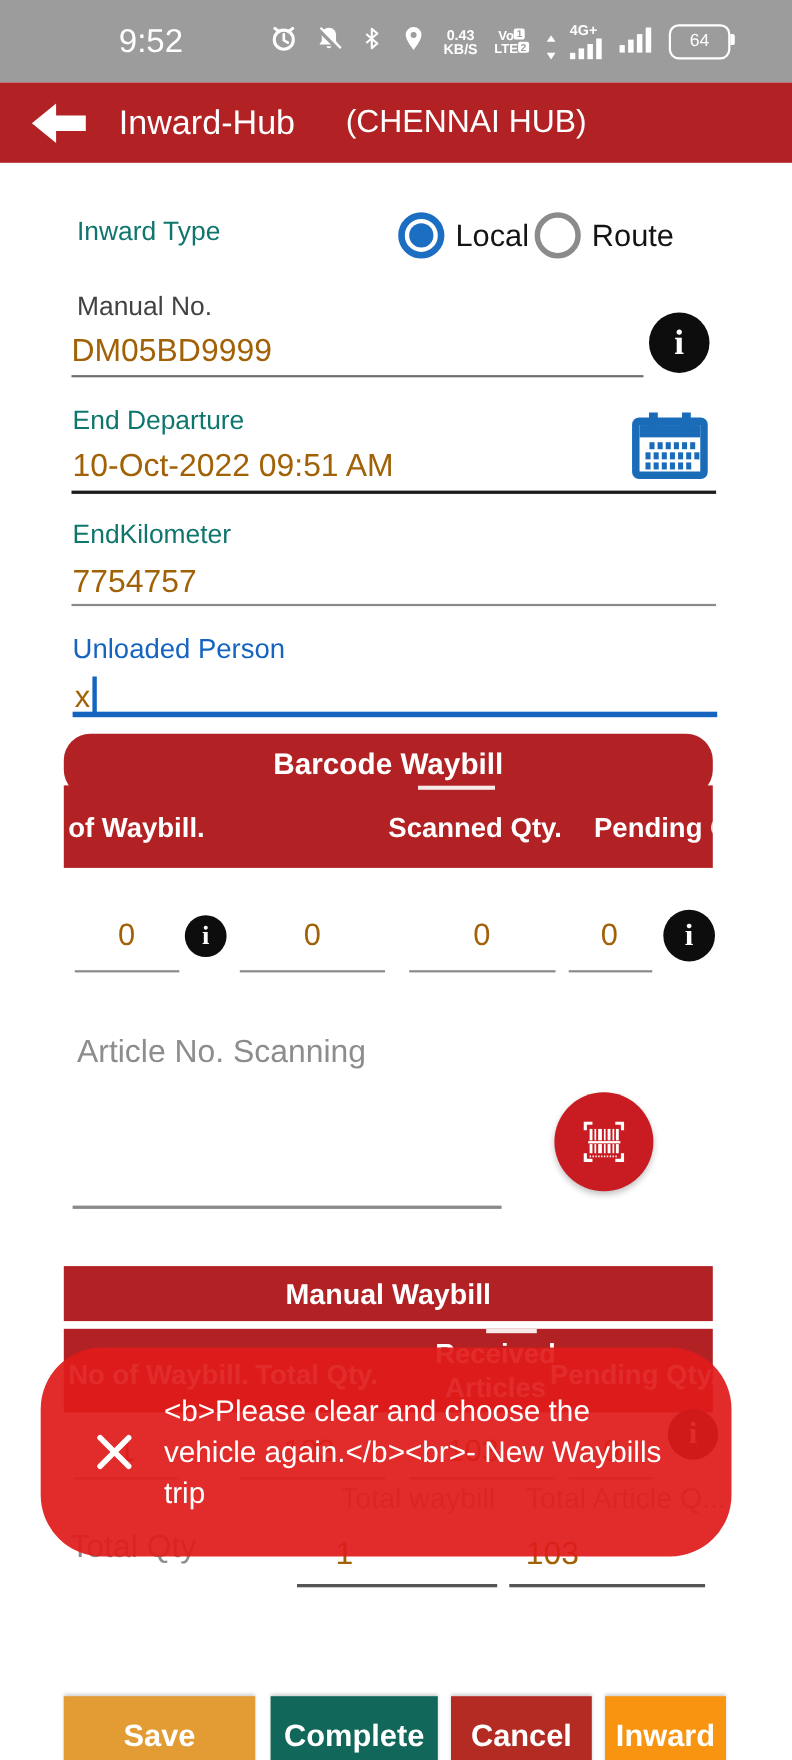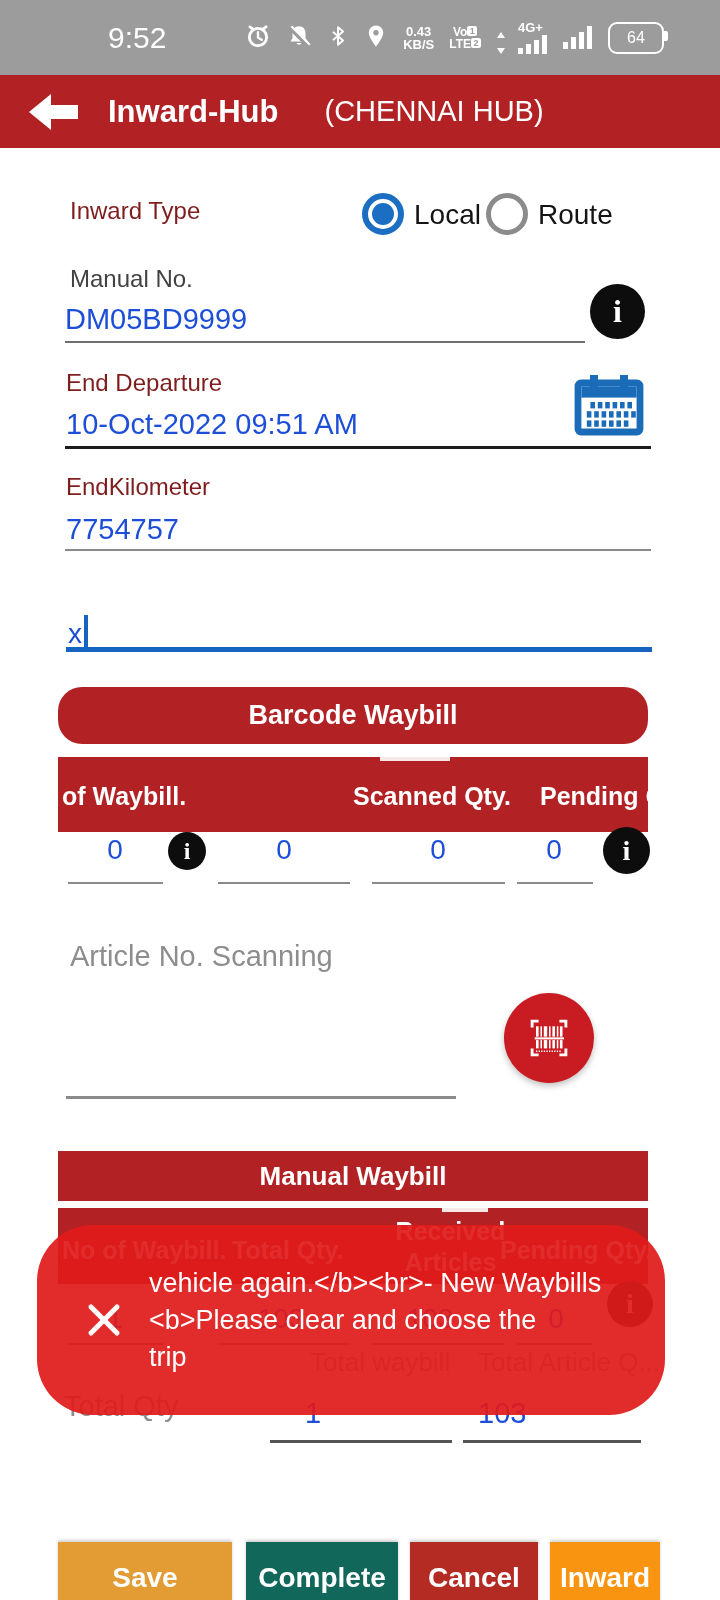--- a/index.html
+++ b/index.html
@@ -14,26 +14,26 @@
   .sb-volte{font-size:12px;font-weight:bold;line-height:12px;text-align:center;}
   .sb-volte .mini{display:inline-block;background:#fff;color:#9c9c9c;font-size:9px;line-height:10px;
     width:10px;border-radius:2px;vertical-align:top;}
   .sb-batt{width:52px;height:28px;border:2px solid #fff;border-radius:9px;display:flex;
     align-items:center;justify-content:center;font-size:16px;position:relative;}
   .sb-batt:after{content:"";position:absolute;right:-6px;top:7px;width:4px;height:10px;background:#fff;border-radius:0 2px 2px 0;}
   
   .header{position:absolute;top:75px;left:0;width:720px;height:73px;background:var(--header-red,#b22225);
     display:flex;align-items:center;color:#fff;}
   .back{margin-left:28px;display:flex;align-items:center;}
-  .h-title{margin-left:28px;font-size:31px;font-weight:bold;}
+  .h-title{margin-left:28px;font-size:31px;font-weight:normal;}
   .h-sub{margin-left:46px;font-size:29px;}
   
   .abs{position:absolute;}
-  .lbl{color:#7f1d1d;font-size:24px;}
-  .val{color:#1d4ed8;font-size:29px;text-align:center;}
+  .lbl{color:#0f766e;font-size:24px;}
+  .val{color:#a16207;font-size:29px;text-align:center;}
   .uline{position:absolute;background:#8a8a8a;height:2px;}
   .cc{transform:translateX(-50%);}
   .info{position:absolute;background:#0d0d0d;border-radius:50%;color:#fff;display:flex;
     align-items:center;justify-content:center;font-weight:bold;font-family:"Liberation Serif","DejaVu Serif",serif;}
   
   .radio{position:absolute;border-radius:50%;box-sizing:border-box;}
   .radio.on{border:6px solid #1b6ec2;}
   .radio.on:after{content:"";position:absolute;left:4px;top:4px;width:22px;height:22px;border-radius:50%;background:#1b6ec2;}
   .radio.off{border:5px solid #8b8b8b;}
   .opt-lbl{position:absolute;font-size:28px;color:#141414;}
@@ -181,25 +181,26 @@
       </g>
     </svg>
   </span>
   <div class="abs val" style="left:66px;top:408px;">10-Oct-2022 09:51 AM</div>
   <div class="uline" style="left:65px;top:446px;width:586px;height:3px;background:#1c1c1c;"></div>
 
   <div class="abs lbl" style="left:66px;top:473px;">EndKilometer</div>
   <div class="abs val" style="left:66px;top:513px;">7754757</div>
   <div class="uline" style="left:65px;top:549px;width:586px;"></div>
 
+  <div class="abs" style="left:66px;top:576px;font-size:25px;color:var(--accent-blue,#1565c0);">Unloaded Person</div>
   <div class="abs val" style="left:68px;top:615px;font-size:28px;"><span>x</span><span class="cursor"></span></div>
   <div class="uline" style="left:66px;top:647px;width:586px;height:5px;background:var(--accent-blue,#1565c0);"></div>
 
-  <div class="banner" style="top:687px;height:57px;font-size:27px;border-radius:24px;">Barcode Waybill</div>
-  <div class="thead" style="top:757px;height:75px;">
+  <div class="banner" style="top:667px;height:57px;font-size:27px;border-radius:24px;">Barcode Waybill</div>
+  <div class="thead" style="top:714px;height:75px;">
     <div class="scroll-notch" style="left:322px;width:70px;"></div>
     <span style="position:absolute;left:4px;top:25px;">of Waybill.</span>
     <span style="position:absolute;left:295px;top:25px;width:0;white-space:nowrap;"><span style="position:relative;left:-50%;display:inline-block;">Scanned Qty.</span></span>
     <span style="position:absolute;left:482px;top:25px;white-space:nowrap;">Pending Q</span>
   </div>
   <div class="abs val cc" style="left:115px;top:834px;font-size:28px;">0</div>
   <div class="abs val cc" style="left:284px;top:834px;font-size:28px;">0</div>
   <div class="abs val cc" style="left:438px;top:834px;font-size:28px;">0</div>
   <div class="abs val cc" style="left:554px;top:834px;font-size:28px;">0</div>
   <div class="uline" style="left:68px;top:882px;width:95px;"></div>
@@ -283,19 +284,19 @@
   </div>
 
   <div class="toast">
     <span class="toast-x">
       <svg width="38" height="38" viewBox="0 0 38 38">
           <line x1="6" y1="6" x2="32" y2="32" stroke="#fff" stroke-width="5" stroke-linecap="round"></line>
           <line x1="32" y1="6" x2="6" y2="32" stroke="#fff" stroke-width="5" stroke-linecap="round"></line>
         </svg>
     </span>
     <div class="toast-text">
+      <div>&lt;b&gt;Please clear and choose the</div>
       <div>vehicle again.&lt;/b&gt;&lt;br&gt;- New Waybills</div>
-      <div>&lt;b&gt;Please clear and choose the</div>
       <div>trip</div>
     </div>
   </div>
 
 </div>
 
 </body></html>

